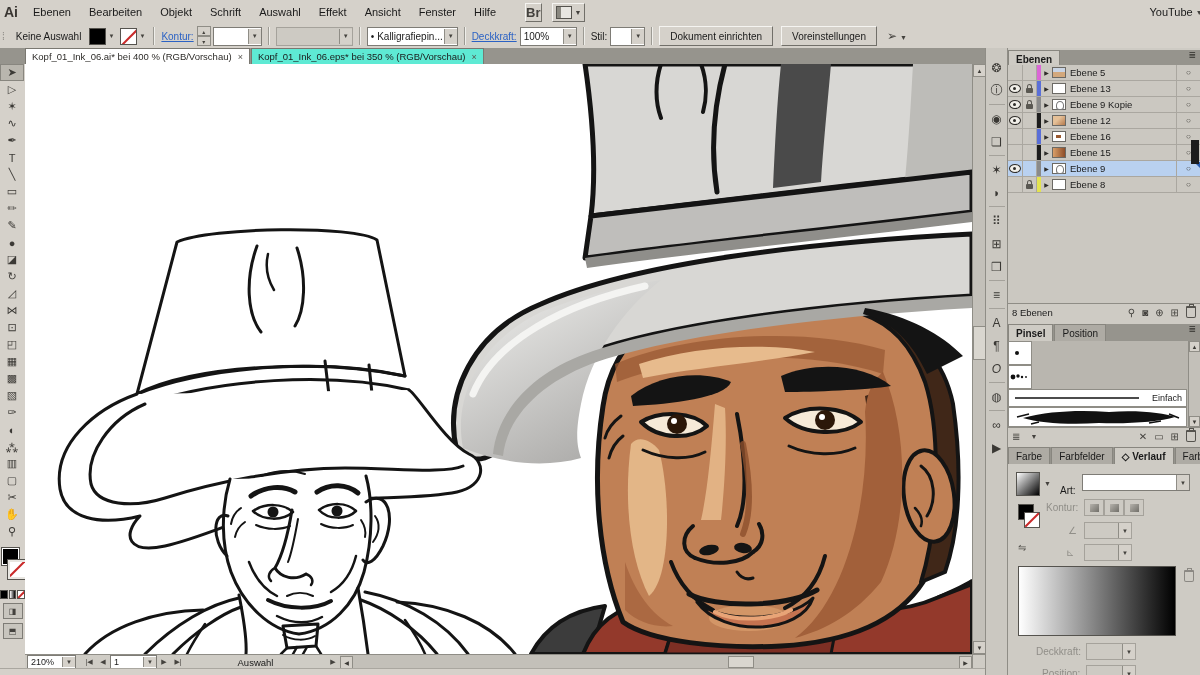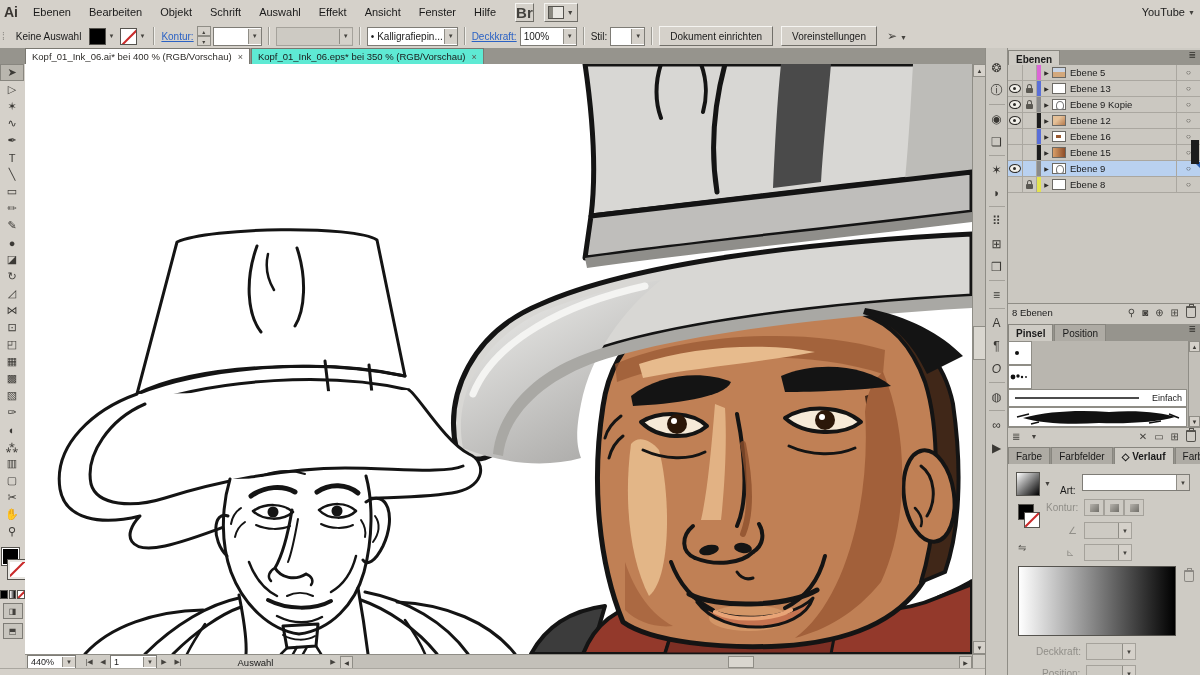--- a/index.html
+++ b/index.html
@@ -8,21 +8,21 @@
        -webkit-user-select:none;user-select:none}
   .abs{position:absolute}
   .flex{display:flex;align-items:center}
   .raised{background:#d5d1ca;border:1px solid;border-color:#f5f4f1 #716f69 #716f69 #f5f4f1}
   .sunken{background:#fff;border:1px solid #7e7c76}
   .vsep{width:1px;height:18px;background:#9c9a93;border-right:1px solid #efeeea;margin:0 6px}
   
   .menubar{left:0;top:0;width:1200px;height:24px;background:#d5d1ca;border-bottom:1px solid #b3b0a9;display:flex;align-items:center}
   .ailogo{width:26px;height:20px;margin:0 6px 0 4px;font-weight:bold;font-size:14px;color:#3a3632;display:flex;align-items:center;justify-content:center}
   .mitem{padding:0 9px;height:22px;display:flex;align-items:center;cursor:default}
-  .miconbtn{width:20px;height:17px;margin-left:10px;font-size:15px;font-weight:bold;color:#44423e}
+  .miconbtn{width:20px;height:17px;margin-left:20px;font-size:13px;font-weight:bold;color:#44423e}
   .wsicon{width:14px;height:11px;border:1px solid #55534e;display:inline-block;position:relative;background:#e8e6e1}
   .wsicon::before{content:"";position:absolute;left:0;top:0;width:4px;height:100%;background:#8a8880}
   .ddarrow{font-size:7px;color:#44423e;margin-left:3px}
   .searchbox{width:92px;height:16px;border-radius:8px;display:flex;align-items:center;padding:0 4px;gap:4px}
   .magnify{width:7px;height:7px;border:1.5px solid #6b6964;border-radius:50%;position:relative;flex:0 0 auto}
   .magnify::after{content:"";position:absolute;width:4px;height:1.5px;background:#6b6964;transform:rotate(45deg);right:-3px;bottom:-1px}
   
   .optionsbar{left:0;top:24px;width:1200px;height:24px;background:#d5d1ca;border-bottom:1px solid #8f8d86;display:flex;align-items:center}
   .grip{color:#8f8d86;font-size:10px;letter-spacing:-1px;margin:0 4px 0 2px}
   .swatch{width:15px;height:15px;border:1px solid #55534e}
@@ -407,21 +407,21 @@
 </div>
 
 <div class="abs vscroll">
   <div class="scrbtn">▲</div>
   <div class="vthumb"></div>
   <div class="scrbtn" style="position:absolute;bottom:0">▼</div>
 </div>
 
 <div class="abs statusrow">
   <span class="dd" style="width:44px;height:12px;margin-left:2px;font-size:9px">
-    <span>440%</span>
+    <span>210%</span>
     <span class="ar" style="height:10px">▼</span>
   </span>
   <span class="navbtn" style="margin-left:6px">|◀</span>
   <span class="navbtn">◀</span>
   <span class="dd" style="width:42px;height:12px;font-size:9px">
     <span>1</span>
     <span class="ar" style="height:10px">▼</span>
   </span>
   <span class="navbtn">▶</span>
   <span class="navbtn">▶|</span>

